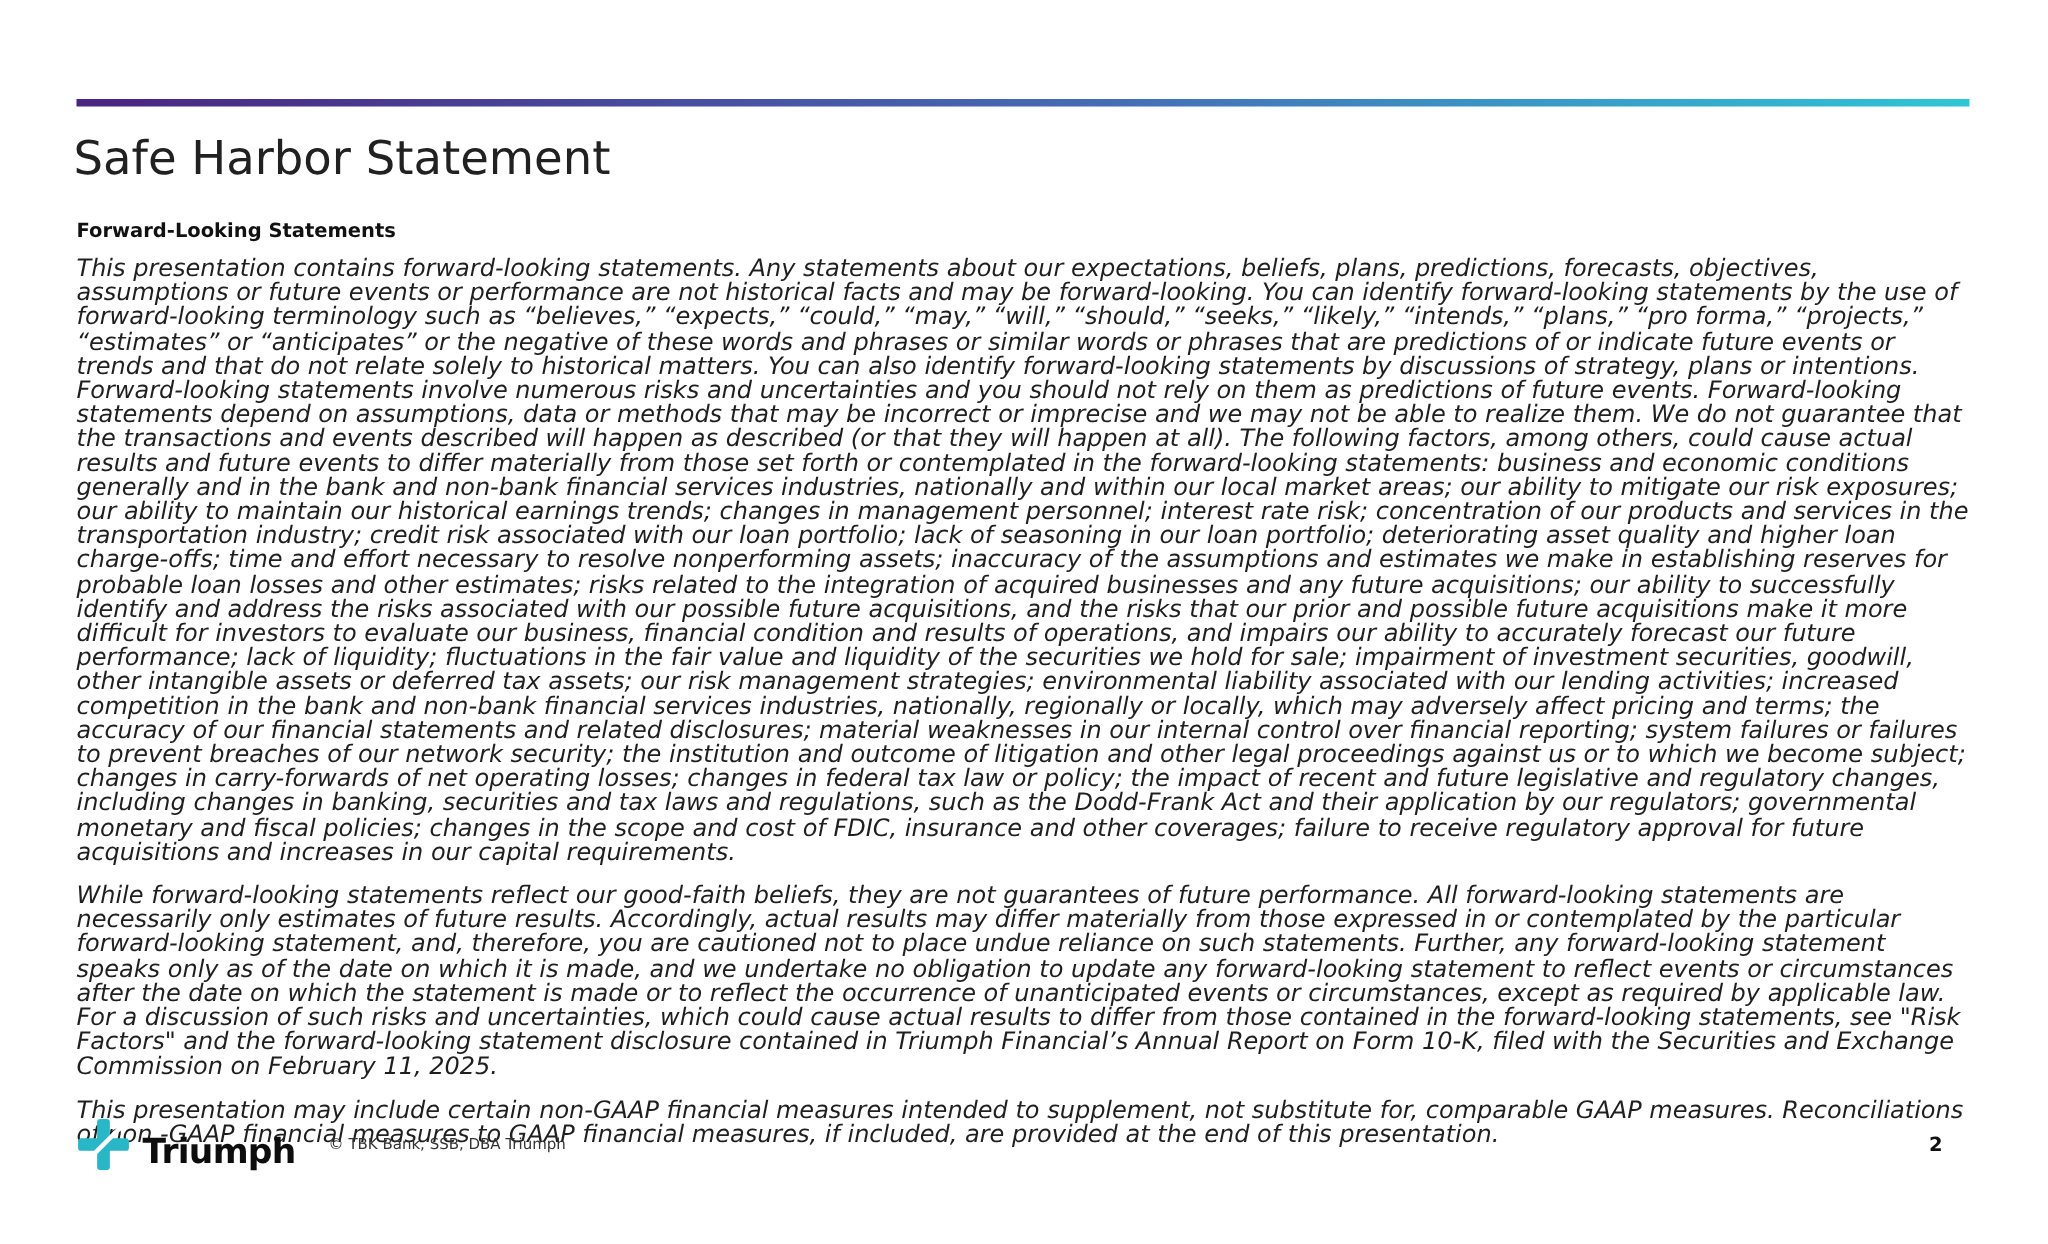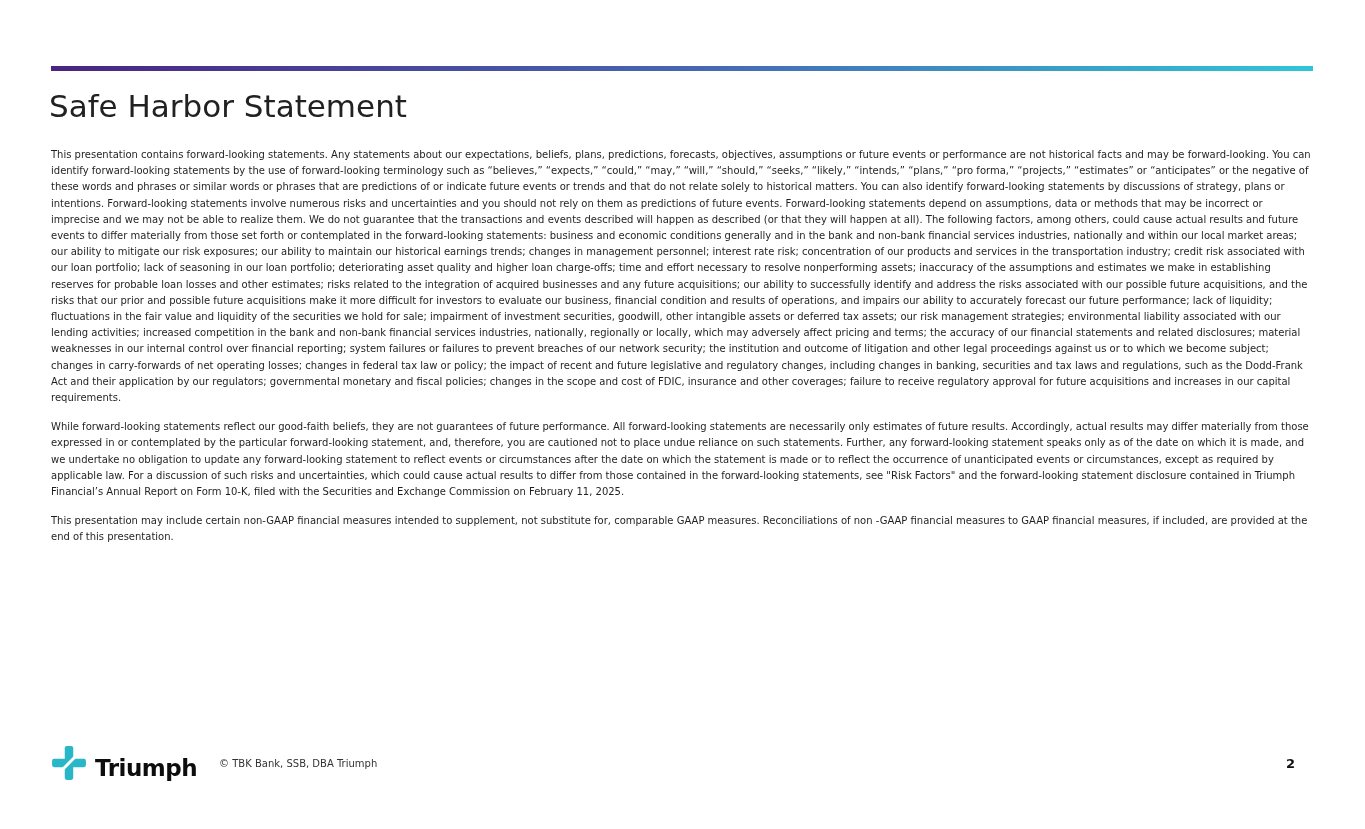--- a/index.html
+++ b/index.html
@@ -38,25 +38,26 @@
     top: 147px;
     width: 1263px;
   }
   .section-heading {
     font-size: 13px;
     font-weight: 700;
     color: #111111;
     margin: 0 0 9px 0;
   }
   .para {
-    font-size: 10px;
+    font-size: 16px;
     line-height: 16.2px;
     margin: 0 0 13px 0;
     color: #1f1f1f;
     text-align: left;
+    font-style: italic;
   }
   .footer {
     position: absolute;
     left: 51px;
     right: 51px;
     top: 740px;
     height: 46px;
     display: flex;
     align-items: center;
   }
@@ -88,20 +89,21 @@
 <body>
 
 <div class="slide">
 
   <div class="accent-bar"></div>
 
   <div class="slide-title">Safe Harbor Statement</div>
 
   <div class="content">
 
+    <h2 class="section-heading">Forward-Looking Statements</h2>
 
     <p class="para">This presentation contains forward-looking statements. Any statements about our expectations, beliefs, plans, predictions, forecasts, objectives, assumptions or future events or performance are not historical facts and may be forward-looking. You can identify forward-looking statements by the use of forward-looking terminology such as “believes,” “expects,” “could,” “may,” “will,” “should,” “seeks,” “likely,” “intends,” “plans,” “pro forma,” “projects,” “estimates” or “anticipates” or the negative of these words and phrases or similar words or phrases that are predictions of or indicate future events or trends and that do not relate solely to historical matters. You can also identify forward-looking statements by discussions of strategy, plans or intentions. Forward-looking statements involve numerous risks and uncertainties and you should not rely on them as predictions of future events. Forward-looking statements depend on assumptions, data or methods that may be incorrect or imprecise and we may not be able to realize them. We do not guarantee that the transactions and events described will happen as described (or that they will happen at all). The following factors, among others, could cause actual results and future events to differ materially from those set forth or contemplated in the forward-looking statements: business and economic conditions generally and in the bank and non-bank financial services industries, nationally and within our local market areas; our ability to mitigate our risk exposures; our ability to maintain our historical earnings trends; changes in management personnel; interest rate risk; concentration of our products and services in the transportation industry; credit risk associated with our loan portfolio; lack of seasoning in our loan portfolio; deteriorating asset quality and higher loan charge-offs; time and effort necessary to resolve nonperforming assets; inaccuracy of the assumptions and estimates we make in establishing reserves for probable loan losses and other estimates; risks related to the integration of acquired businesses and any future acquisitions; our ability to successfully identify and address the risks associated with our possible future acquisitions, and the risks that our prior and possible future acquisitions make it more difficult for investors to evaluate our business, financial condition and results of operations, and impairs our ability to accurately forecast our future performance; lack of liquidity; fluctuations in the fair value and liquidity of the securities we hold for sale; impairment of investment securities, goodwill, other intangible assets or deferred tax assets; our risk management strategies; environmental liability associated with our lending activities; increased competition in the bank and non-bank financial services industries, nationally, regionally or locally, which may adversely affect pricing and terms; the accuracy of our financial statements and related disclosures; material weaknesses in our internal control over financial reporting; system failures or failures to prevent breaches of our network security; the institution and outcome of litigation and other legal proceedings against us or to which we become subject; changes in carry-forwards of net operating losses; changes in federal tax law or policy; the impact of recent and future legislative and regulatory changes, including changes in banking, securities and tax laws and regulations, such as the Dodd-Frank Act and their application by our regulators; governmental monetary and fiscal policies; changes in the scope and cost of FDIC, insurance and other coverages; failure to receive regulatory approval for future acquisitions and increases in our capital requirements.</p>
 
     <p class="para">While forward-looking statements reflect our good-faith beliefs, they are not guarantees of future performance. All forward-looking statements are necessarily only estimates of future results. Accordingly, actual results may differ materially from those expressed in or contemplated by the particular forward-looking statement, and, therefore, you are cautioned not to place undue reliance on such statements. Further, any forward-looking statement speaks only as of the date on which it is made, and we undertake no obligation to update any forward-looking statement to reflect events or circumstances after the date on which the statement is made or to reflect the occurrence of unanticipated events or circumstances, except as required by applicable law. For a discussion of such risks and uncertainties, which could cause actual results to differ from those contained in the forward-looking statements, see "Risk Factors" and the forward-looking statement disclosure contained in Triumph Financial’s Annual Report on Form 10-K, filed with the Securities and Exchange Commission on February 11, 2025.</p>
 
 
     <p class="para">This presentation may include certain non-GAAP financial measures intended to supplement, not substitute for, comparable GAAP measures. Reconciliations of non -GAAP financial measures to GAAP financial measures, if included, are provided at the end of this presentation.</p>
 
 
   </div>

